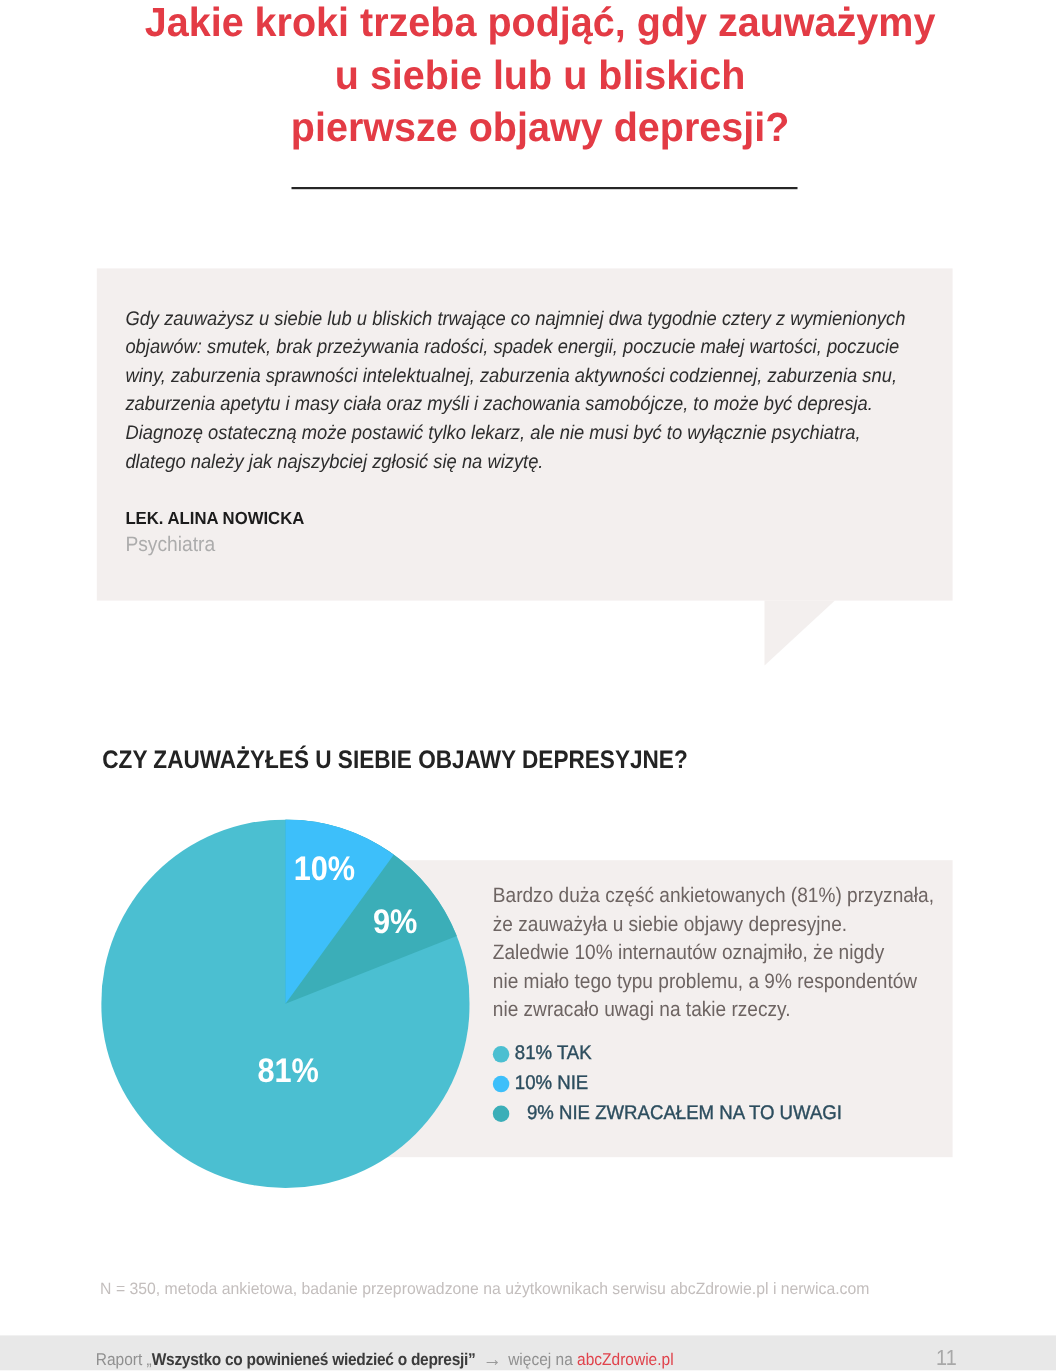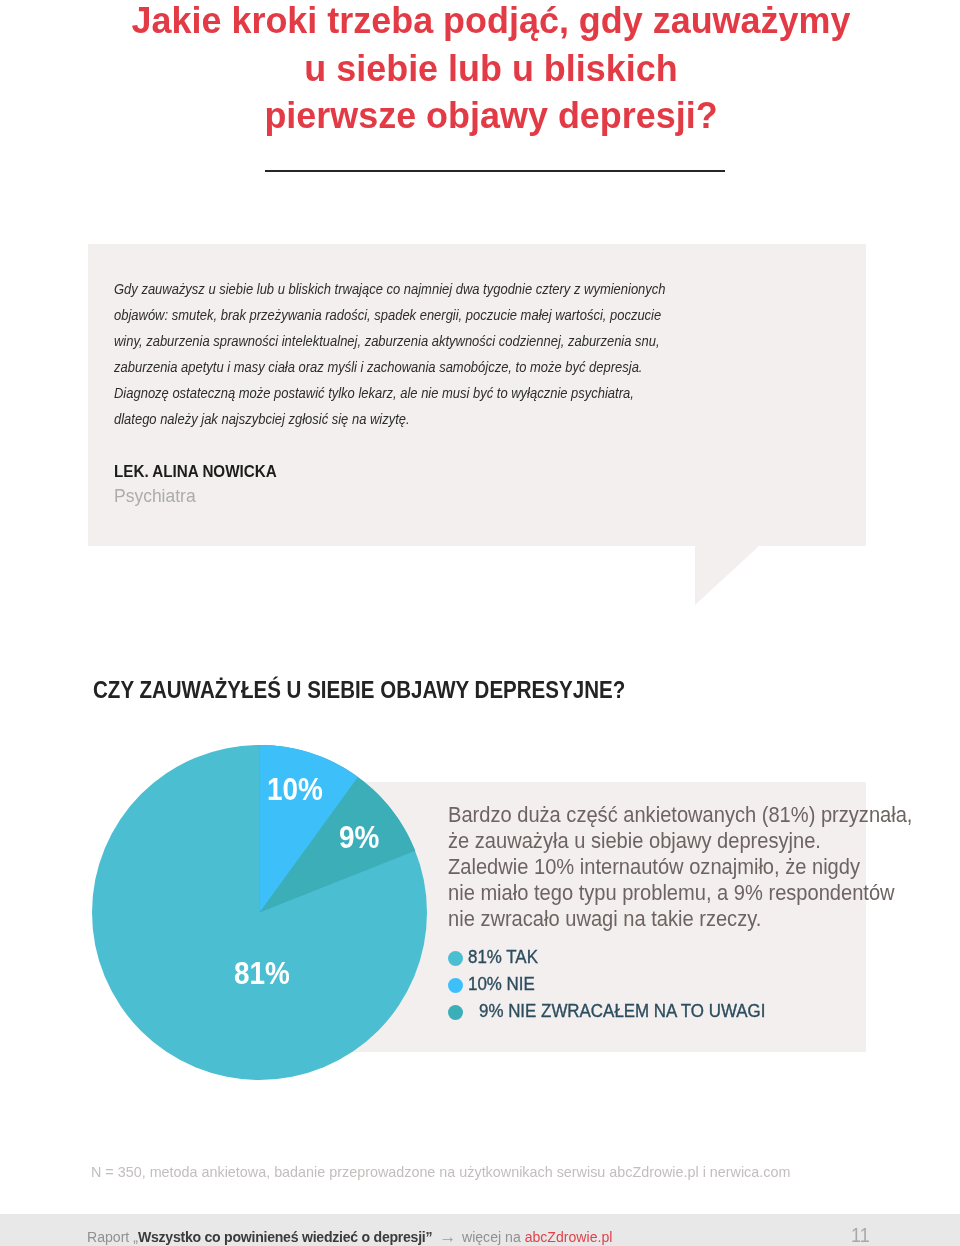--- a/index.html
+++ b/index.html
@@ -11,41 +11,41 @@
   .title{position:absolute;left:11px;top:-2.8px;width:960px;
     color:#E33B45;font-weight:bold;font-size:37px;line-height:47.6px;}
   .title > div{text-align:center;transform:scaleX(0.971);transform-origin:480px 0;white-space:nowrap;}
   .rule{position:absolute;left:265px;top:170px;width:460px;height:2px;background:#262626;}
 
   
   .quotebox{position:absolute;left:88px;top:244px;width:778px;height:302px;background:#F3EFEE;}
   .tail{position:absolute;left:695px;top:546px;width:0;height:0;
     border-left:64px solid #F3EFEE;border-bottom:59px solid transparent;}
   .quote{position:absolute;left:114px;top:276px;width:760px;
-    font-style:italic;font-size:14px;line-height:26px;color:#2d2d2d;}
+    font-style:italic;font-size:18px;line-height:26px;color:#2d2d2d;}
   .quote > div{transform:scaleX(0.9265);transform-origin:0 0;white-space:nowrap;}
   .sig-name{position:absolute;left:114px;top:463px;font-weight:bold;font-size:16px;color:#1c1c1c;
     transform:scaleX(0.95);transform-origin:0 0;white-space:nowrap;}
   .sig-role{position:absolute;left:114px;top:485px;font-size:19px;color:#acacac;
     transform:scaleX(0.92);transform-origin:0 0;white-space:nowrap;}
 
   
   .sec-head{position:absolute;left:93px;top:677px;font-weight:bold;font-size:23px;color:#232323;
     transform:scaleX(0.893);transform-origin:0 0;white-space:nowrap;}
 
   
   .chartbg{position:absolute;left:200px;top:782px;width:666px;height:270px;background:#F3EFEE;}
   .pie{position:absolute;left:92px;top:745px;width:335px;height:335px;}
   .pielabel{position:absolute;color:#ffffff;font-weight:bold;font-size:31px;line-height:31px;
     white-space:nowrap;transform:scaleX(0.90);transform-origin:0 0;}
   #lab10{left:267px;top:774px;}
   #lab9{left:339px;top:822px;}
   #lab81{left:234px;top:958px;}
 
-  .desc{position:absolute;left:448px;top:802px;width:440px;font-size:22px;line-height:26px;color:#6d6462;}
+  .desc{position:absolute;left:448px;top:802px;width:440px;font-size:19px;line-height:26px;color:#6d6462;}
   .desc > div{transform:scaleX(0.913);transform-origin:0 0;white-space:nowrap;}
 
   .legend{position:absolute;left:448px;top:944px;}
   .legend-row{position:relative;height:27px;}
   .dot{position:absolute;left:0;top:7px;width:15px;height:15px;border-radius:50%;}
   .legend-txt{position:absolute;left:20px;top:0;font-size:18px;line-height:27px;color:#2C4D5E;
     -webkit-text-stroke:0.35px #2C4D5E;
     transform:scaleX(0.94);transform-origin:0 50%;white-space:nowrap;display:inline-block;}
   .legend-row:nth-child(3) .legend-txt{left:31px;}
 

